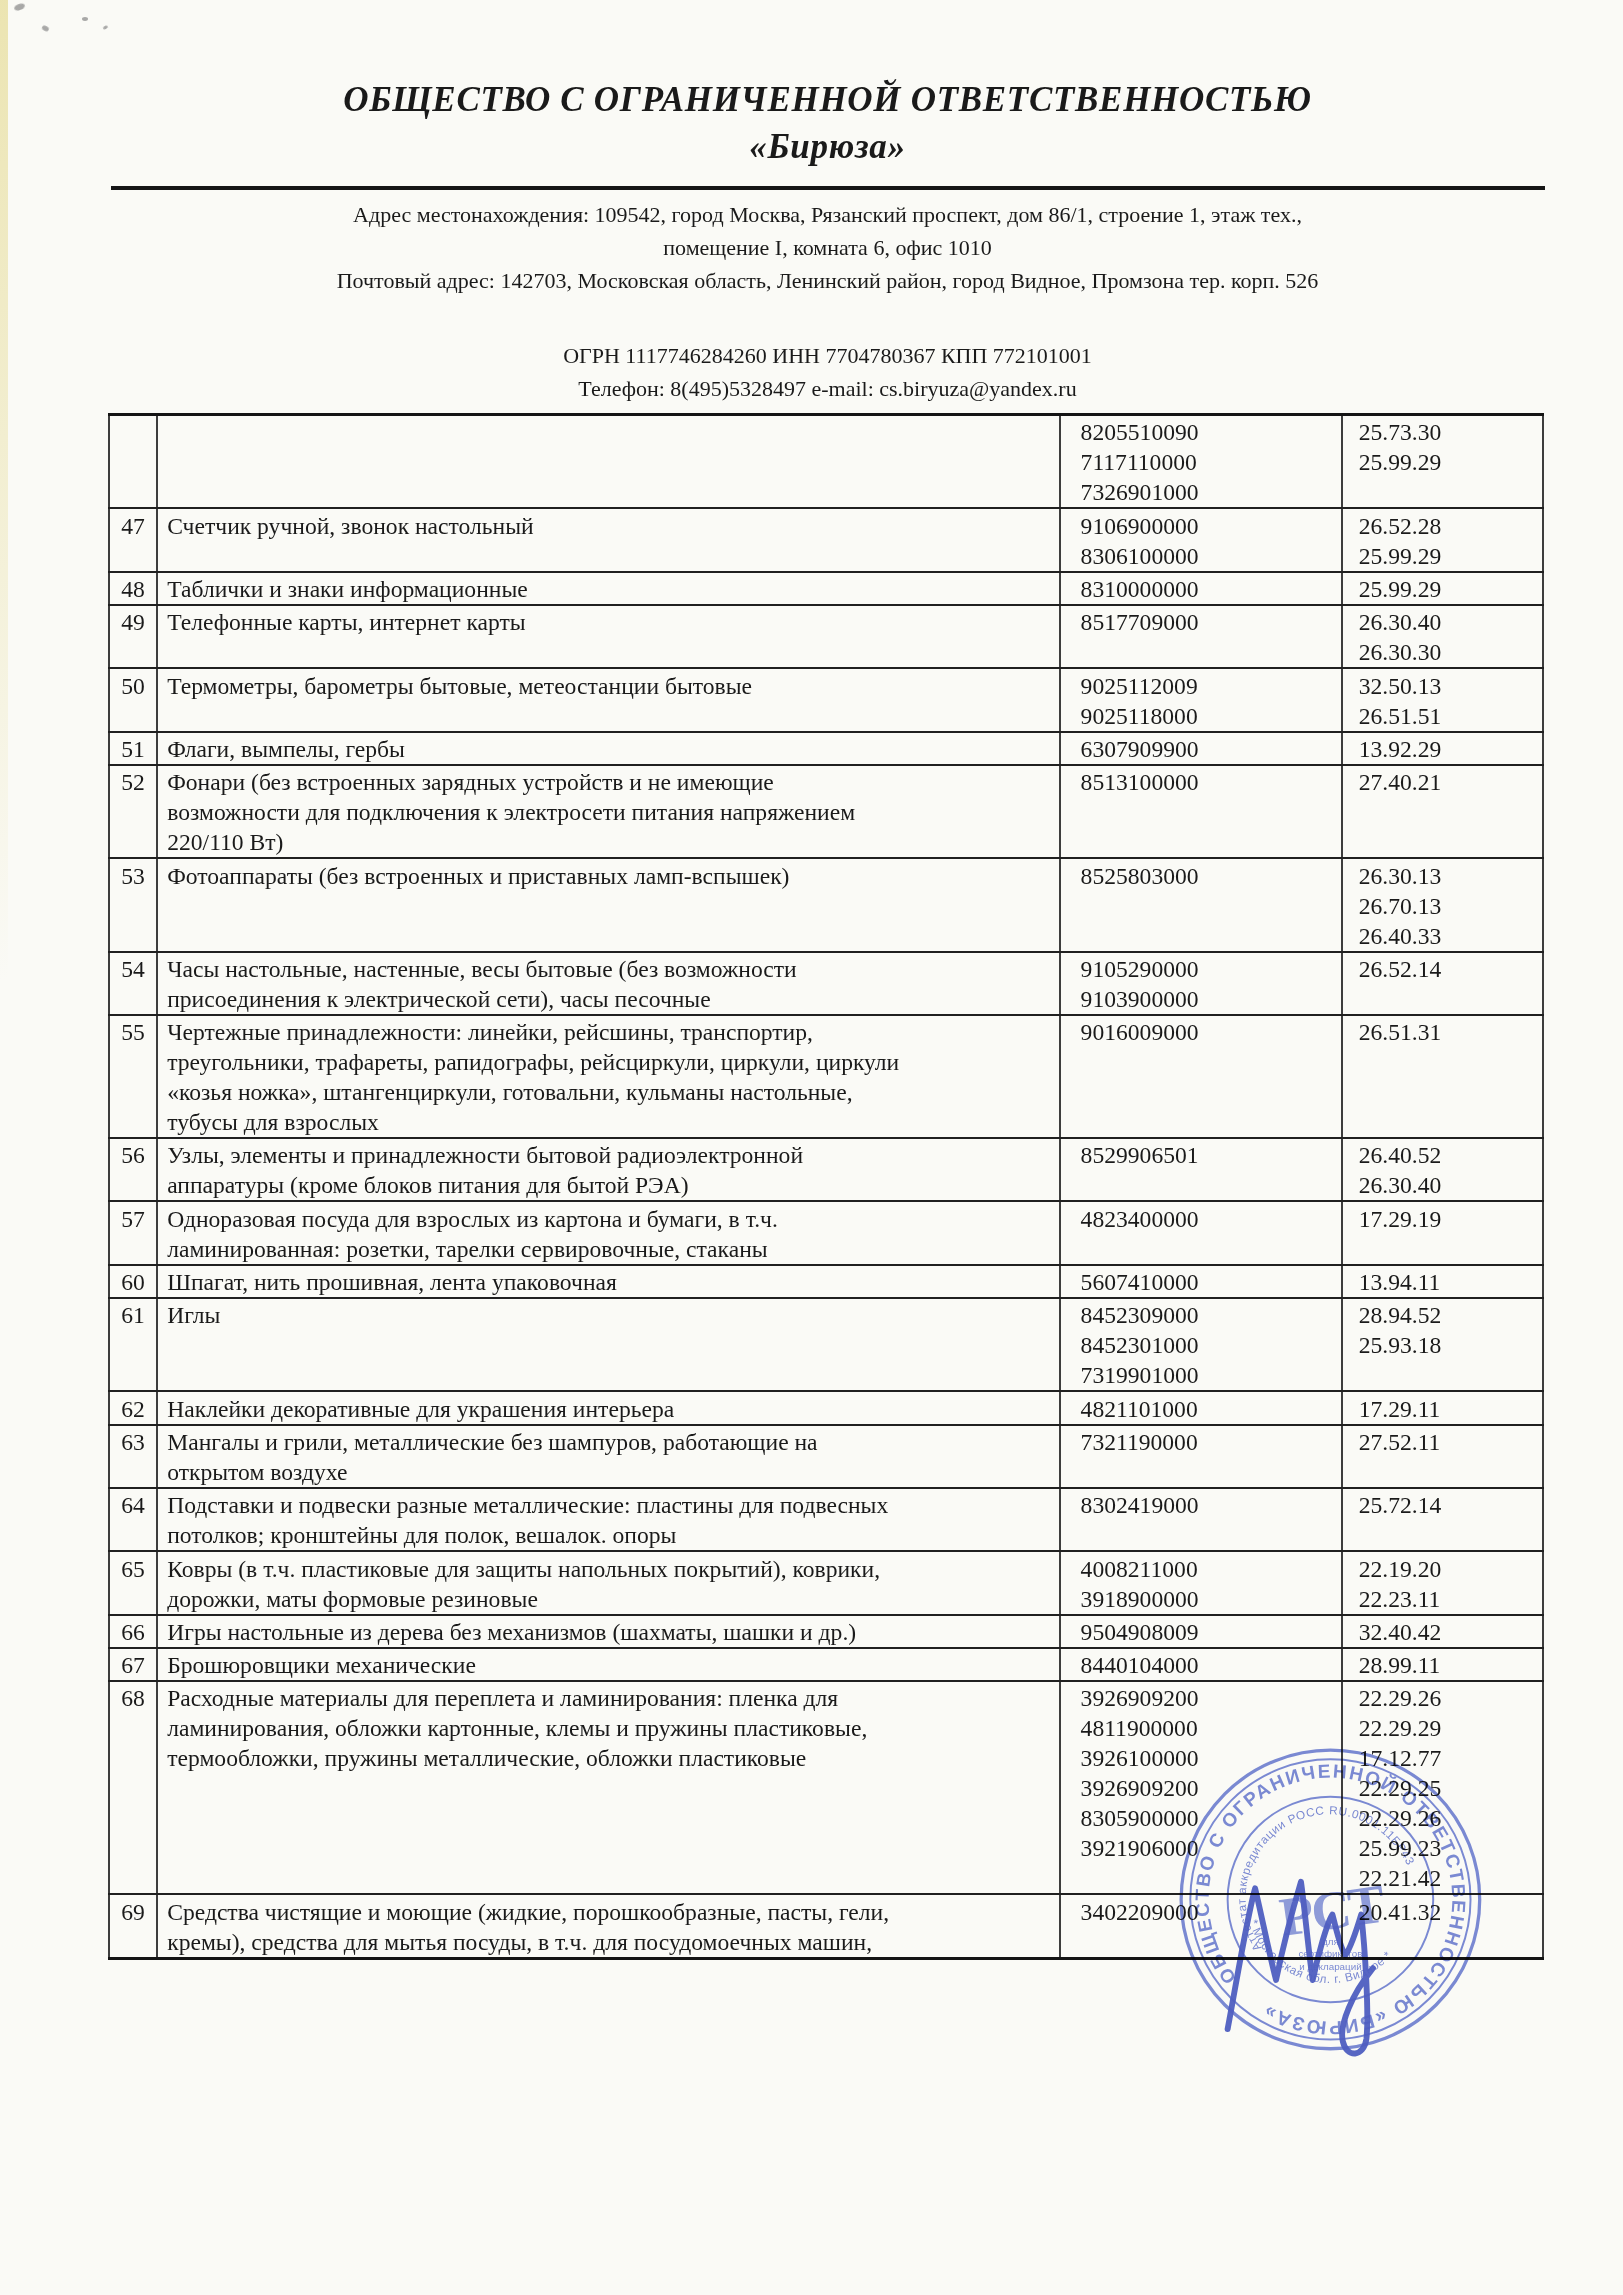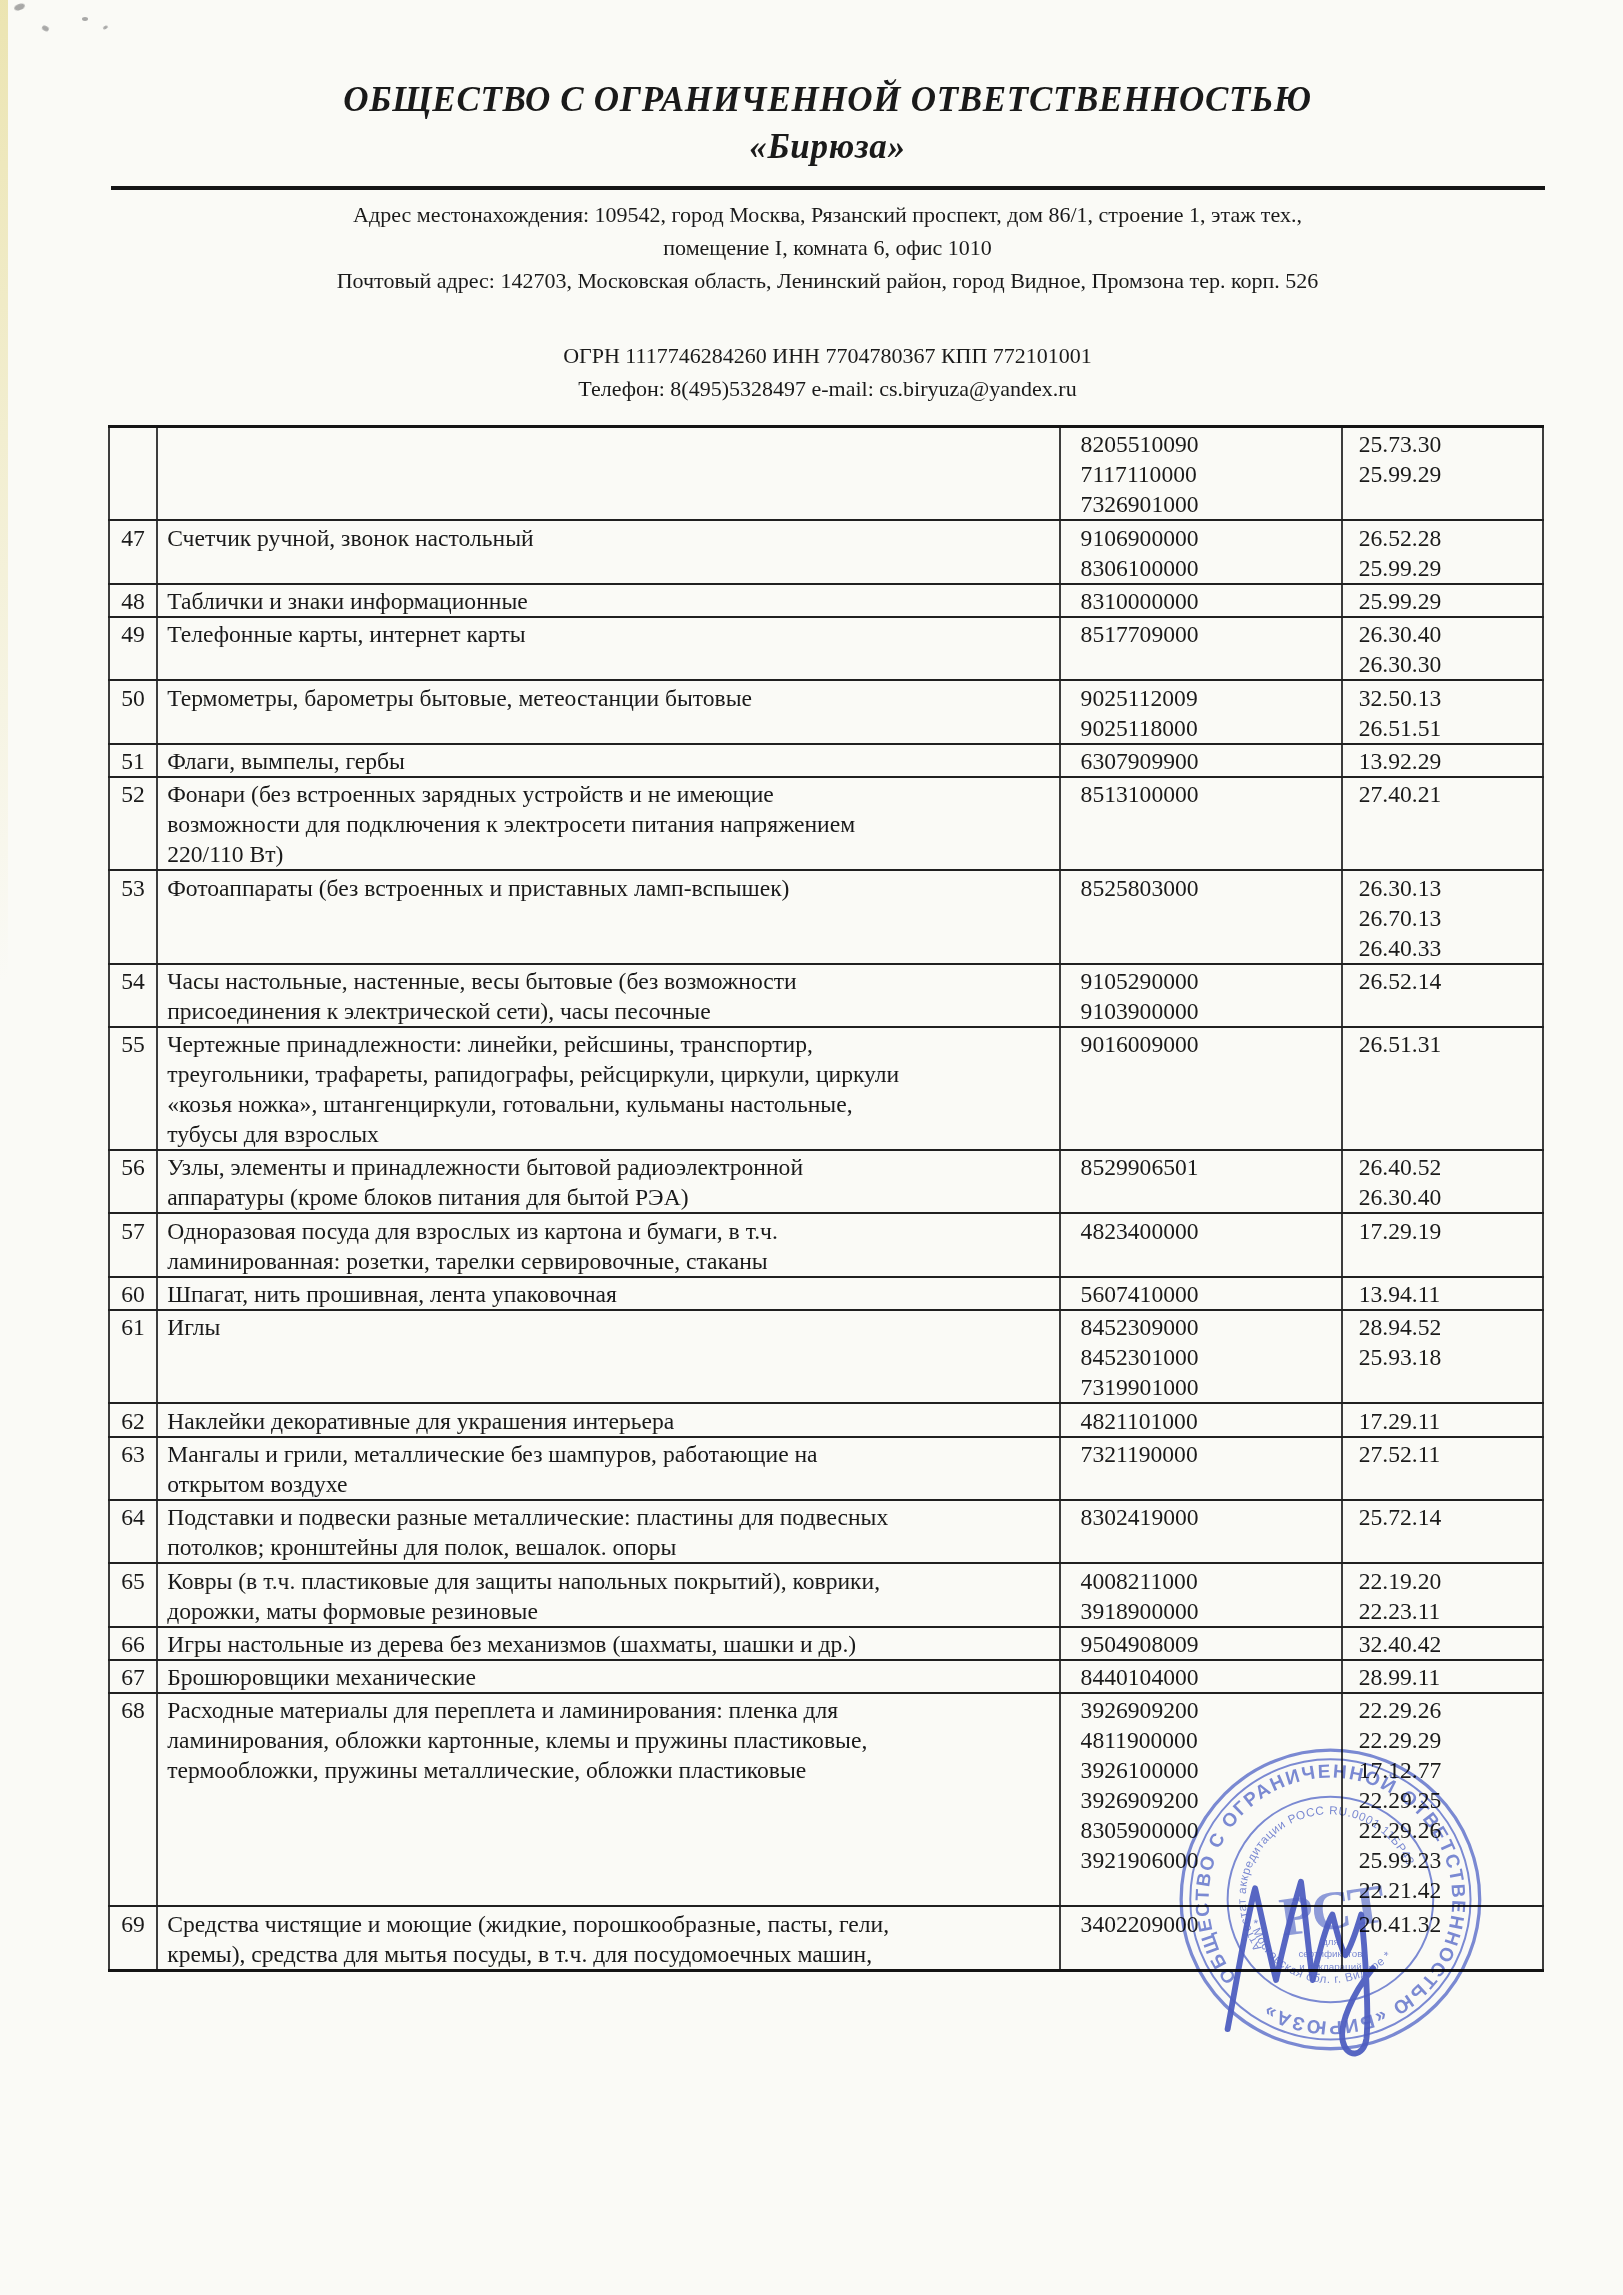--- a/index.html
+++ b/index.html
@@ -27,21 +27,21 @@
   
   .doc-header{padding-top:76px;text-align:center;}
   .company-name{font-size:35px;font-weight:bold;font-style:italic;line-height:47px;letter-spacing:0.7px;}
   .header-rule{width:1434px;height:4.6px;background:#161616;margin:15.7px auto 7.9px auto;}
   .addr{font-size:22px;line-height:33px;}
   .addr.reg{margin-top:42px;}
 
   
   table.goods{
     border-collapse:collapse;table-layout:fixed;
-    width:1434px;margin:20px 0 0 92px;
+    width:1434px;margin:8px 0 0 92px;
     border-top:3.9px solid #141414;
     border-bottom:3.3px solid #141414;
   }
   td{
     vertical-align:top;
     border-left:2px solid #3d3d3d;
     border-right:2px solid #3d3d3d;
     border-bottom:2.6px solid #202020;
     padding:1.3px 0 0 0;
     font-size:23.6px;

